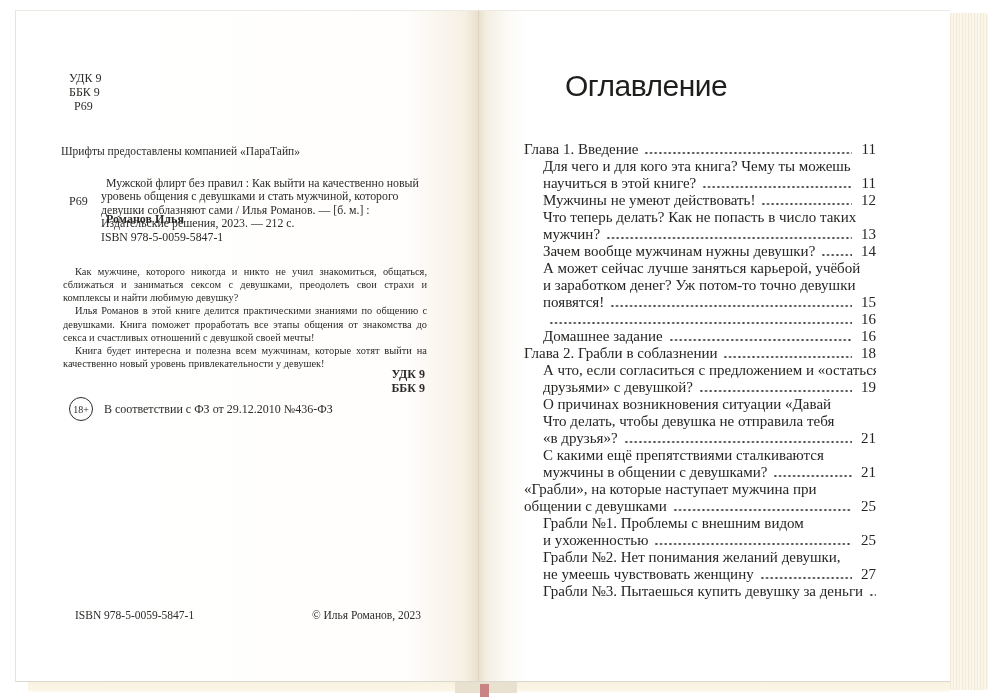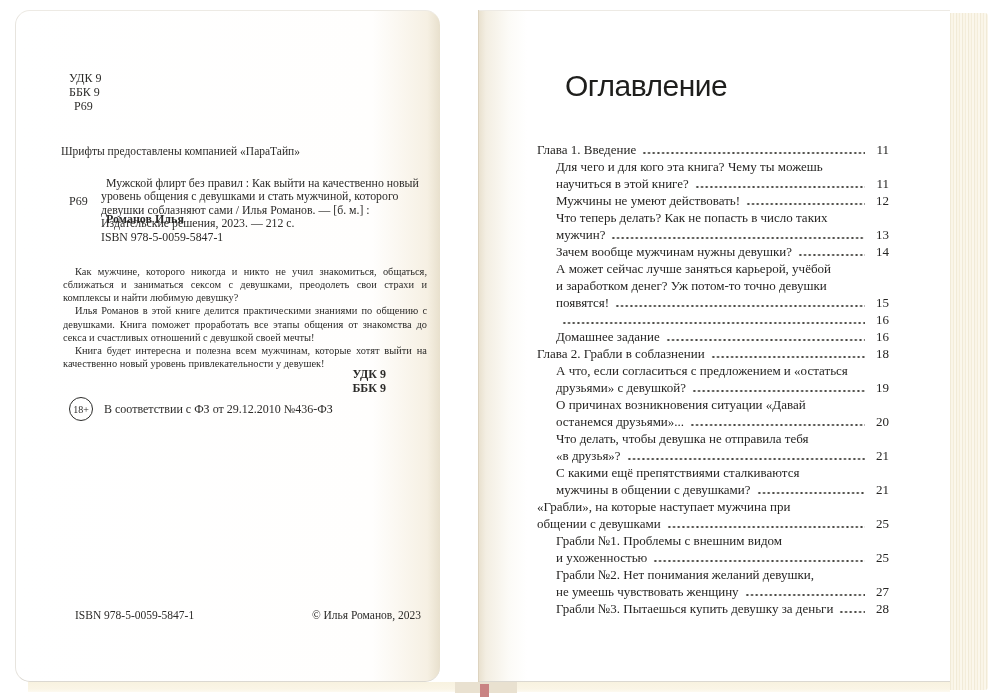--- a/index.html
+++ b/index.html
@@ -4,23 +4,23 @@
 <style>
   html,body{margin:0;padding:0;}
   body{
     width:1000px;height:698px;position:relative;background:#ffffff;
     font-family:"Liberation Serif","DejaVu Serif",serif;color:#2c2b29;
     overflow:hidden;
   }
   
   .page{position:absolute;top:10px;height:672px;box-sizing:border-box;}
   .page-left{
-    left:15px;width:425px;
+    left:15px;width:464px;
     background:linear-gradient(90deg,#ffffff 0%,#fffefd 84%,#f6f0e3 97%,#e8e0cd 100%);
-    border-top:1px solid #edeae4;border-left:1px solid #e7e4de;border-bottom:1px solid #dbd8d1;border-radius:15px;
+    border-top:1px solid #edeae4;border-left:1px solid #e7e4de;border-bottom:1px solid #dbd8d1;
   }
   .page-right{
     left:479px;width:471px;
     background:linear-gradient(90deg,#e9e1cf 0px,#f3eee2 7px,#fcfbf7 30px,#ffffff 48px);
     border-top:1px solid #edeae4;border-bottom:1px solid #dbd8d1;
   }
   .spine-line{position:absolute;left:478px;top:10px;width:1px;height:672px;background:#ddd3bf;}
   .fore-edge{
     position:absolute;left:950px;top:13px;width:38px;height:677px;
     background:repeating-linear-gradient(90deg,#f1ead7 0 1px,#faf5e8 1px 3px,#f4edda 3px 4px,#fbf7ec 4px 6px);
@@ -50,21 +50,21 @@
   }
   .law-note{margin-left:11px;font-size:12px;}
   .bottom-row{position:absolute;left:59px;top:598px;width:346px;display:flex;justify-content:space-between;font-size:11.5px;}
 
   
   .toc-title{
     position:absolute;left:86px;top:58px;margin:0;
     font-family:"Liberation Sans","DejaVu Sans",sans-serif;font-weight:400;
     font-size:30px;letter-spacing:-0.5px;color:#1e1e1c;
   }
-  .toc-list{position:absolute;left:58px;top:130px;width:352px;font-size:13px;line-height:17px;color:#262523;}
+  .toc-list{position:absolute;left:45px;top:130px;width:352px;font-size:15px;line-height:17px;color:#262523;}
   .trow{display:flex;align-items:baseline;overflow:hidden;}
   .trow.sub{margin-left:19px;}
   .trow .tt{white-space:nowrap;flex:0 1 auto;}
   .trow .dots{
     flex:1 1 auto;min-width:10px;align-self:stretch;margin:0 0 0 6px;
     background-image:radial-gradient(circle,#45443f 1px,rgba(0,0,0,0) 1.15px);
     background-size:4.7px 4px;background-repeat:repeat-x;background-position:left calc(100% - 3px);
   }
   .trow .pg{margin-left:7px;min-width:17px;text-align:right;white-space:nowrap;}
 </style>
@@ -178,25 +178,20 @@
       </div>
       <div class="trow sub">
         <span class="tt">друзьями» с девушкой?</span>
         <span class="dots"></span>
         <span class="pg">19</span>
       </div>
       <div class="trow sub">
         <span class="tt">О причинах возникновения ситуации «Давай</span>
       </div>
       <div class="trow sub">
-        <span class="tt">останемся друзьями»...</span>
-        <span class="dots"></span>
-        <span class="pg">20</span>
-      </div>
-      <div class="trow sub">
         <span class="tt">Что делать, чтобы девушка не отправила тебя</span>
       </div>
       <div class="trow sub">
         <span class="tt">«в друзья»?</span>
         <span class="dots"></span>
         <span class="pg">21</span>
       </div>
       <div class="trow sub">
         <span class="tt">С какими ещё препятствиями сталкиваются</span>
       </div>

